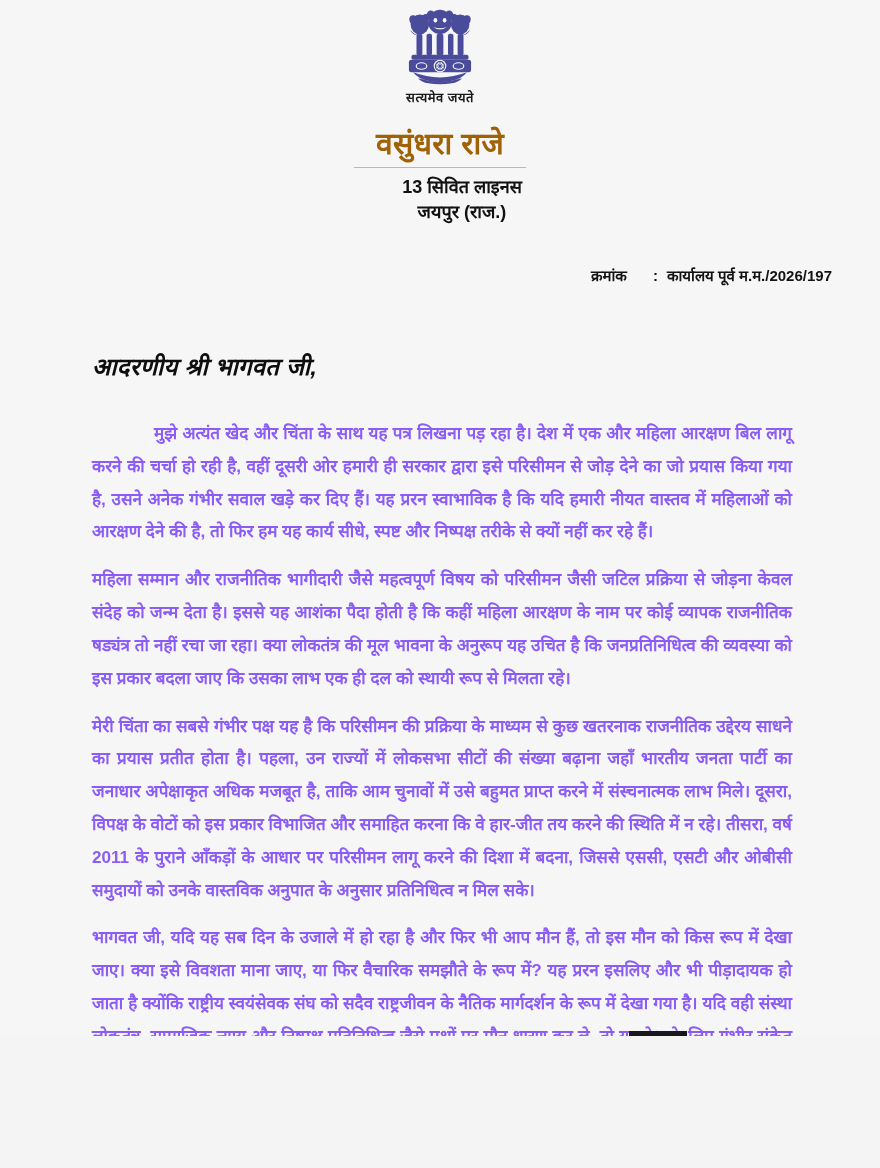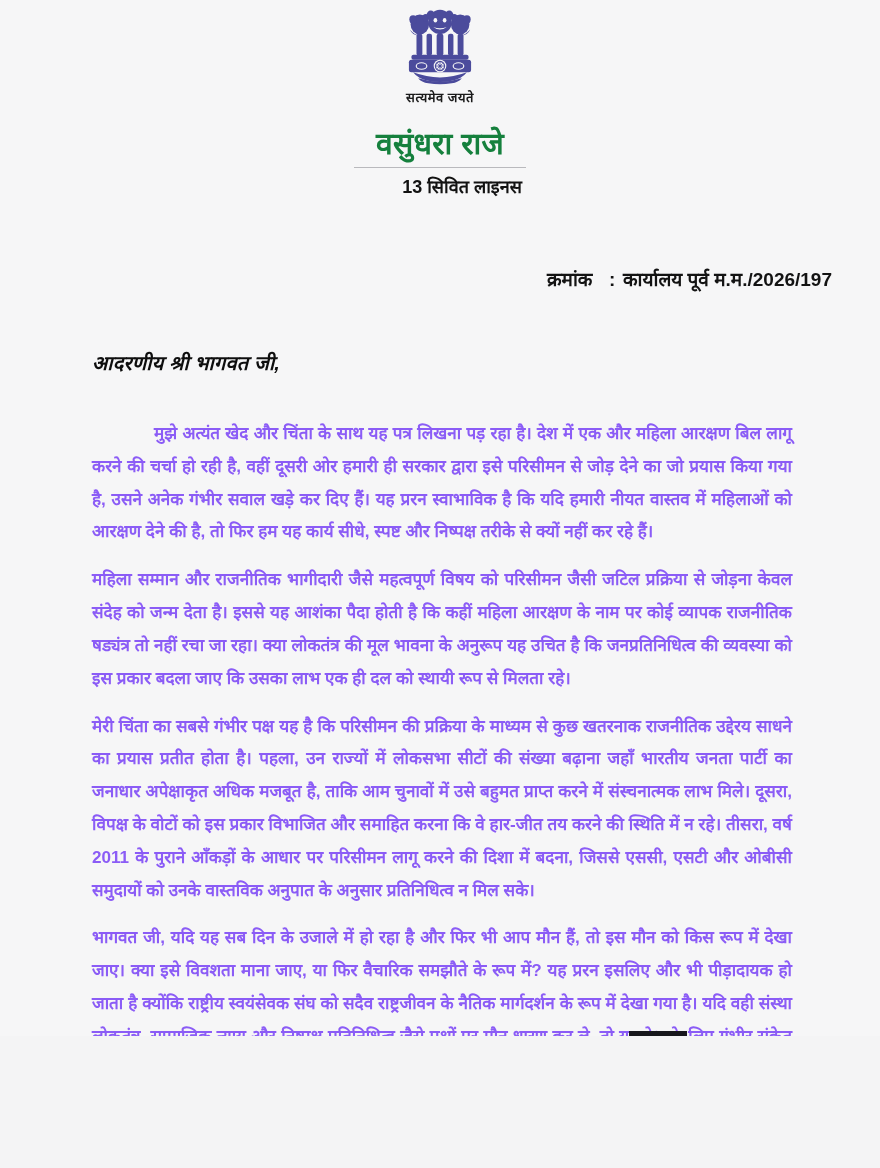--- a/index.html
+++ b/index.html
@@ -42,21 +42,21 @@
     letter-spacing: 0.5px;
     color: #1a1a1a;
     margin-top: 1px;
     line-height: 1.1;
   }
 
   .org-name {
     font-family: "Liberation Sans", "DejaVu Sans", sans-serif;
     font-size: 30px;
     font-weight: 700;
-    color: #15803d;
+    color: #a16207;
     margin-top: 22px;
     line-height: 1.15;
     letter-spacing: 0.3px;
   }
   .name-rule {
     width: 172px;
     height: 1px;
     background: #b9b9bd;
     margin: 5px auto 7px auto;
   }
@@ -69,37 +69,37 @@
     padding-left: 44px;
   }
 
   
   .ref-block {
     position: absolute;
     top: 262px;
     right: 48px;
     text-align: left;
     font-family: "Liberation Sans", "DejaVu Sans", sans-serif;
-    font-size: 19px;
+    font-size: 15px;
     font-weight: 700;
     color: #131313;
     line-height: 1.85;
     white-space: nowrap;
   }
   .ref-row { display: block; }
   .ref-label { display: inline-block; min-width: 62px; }
   .ref-colon { display: inline-block; width: 14px; }
 
   
   .salutation {
     position: absolute;
     top: 349px;
     left: 92px;
     font-family: "Liberation Sans", "DejaVu Sans", sans-serif;
-    font-size: 20px;
+    font-size: 24px;
     font-weight: 700;
     font-style: italic;
     color: #0e0e0e;
     letter-spacing: 0.2px;
   }
 
   
   .body-copy {
     position: absolute;
     top: 418px;
@@ -190,20 +190,21 @@
           <path d="M24 86 q26 8 52 0 q-4 5 -12 6 q-14 2.5 -28 0 q-8 -1 -12 -6z"></path>
         </g>
       </svg>
     </span>
 
     <div class="satyamev">सत्यमेव जयते</div>
 
     <div class="org-name">वसुंधरा राजे</div>
     <div class="name-rule"></div>
     <div class="address-line">13 सिवित लाइनस</div>
+    <div class="address-line">जयपुर (राज.)</div>
   </div>
 
   <div class="ref-block">
     <span class="ref-row">
       <span class="ref-label">क्रमांक</span><span class="ref-colon">:</span><span>कार्यालय पूर्व म.म./2026/197</span>
     </span>
   </div>
 
   <div class="salutation">आदरणीय श्री भागवत जी,</div>
 

